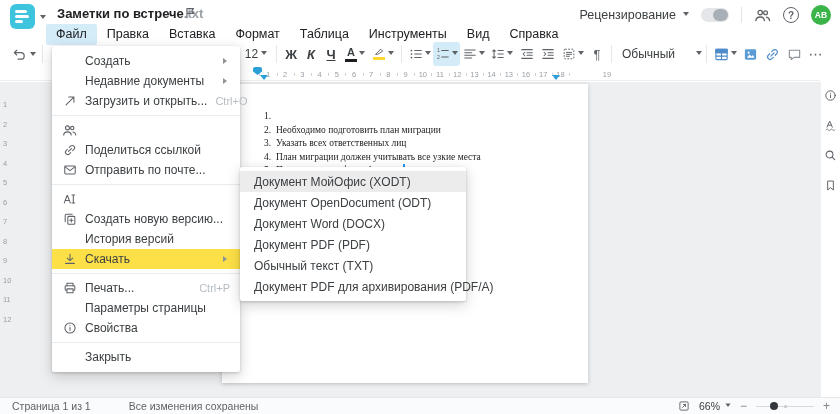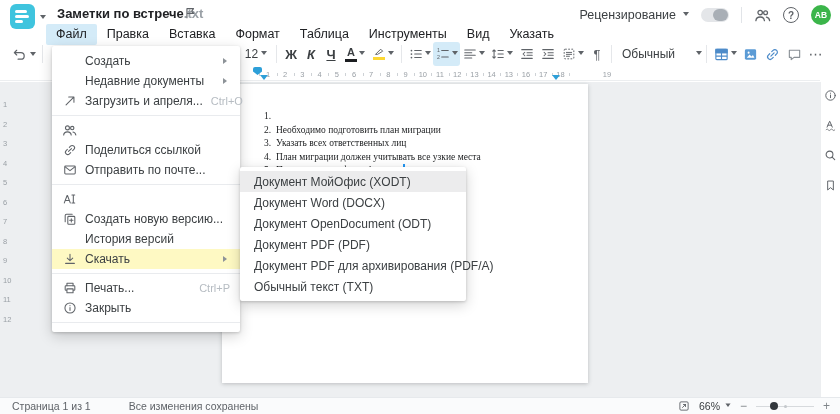--- a/index.html
+++ b/index.html
@@ -89,21 +89,21 @@
   .sb-sign { color:#80868b; font-size:12px; line-height:1; }
   .slider { position:relative; width:58px; height:10px; }
   .slider .track { position:absolute; left:0; right:0; top:4.5px; height:1.5px; background:#d7dadd; }
   .slider .tickc { position:absolute; left:28px; top:3.5px; width:3px; height:3px; border-radius:50%; background:#c4c8cc; }
   .slider .knob { position:absolute; left:14px; top:1px; width:8px; height:8px; border-radius:50%; background:#33383d; }
 
   
   .filemenu { position:absolute; left:52px; top:46px; width:188px; background:#fff; border-radius:2px; z-index:50;
     box-shadow:0 1px 3px rgba(0,0,0,.18), 0 4px 14px rgba(0,0,0,.18); padding:5px 0; }
   .fm-item { height:20px; display:flex; align-items:center; padding:0 10px 0 10px; font-size:12px; color:#3c4043; }
-  .fm-item.active { background:#fef9c3; }
+  .fm-item.active { background:#fde047; }
   .fm-ico { width:15px; height:15px; margin-right:8px; display:flex; align-items:center; justify-content:center; color:#5f6368; flex:none; }
   .fm-label { flex:1; white-space:nowrap; }
   .fm-shortcut { font-size:11px; color:#b6bcc2; margin-left:8px; }
   .fm-arrow { width:0; height:0; border:3.5px solid transparent; border-left:4.5px solid #8d9398; margin-left:6px; }
   .fm-divider { height:1px; background:#e9ebee; margin:4px 0; }
 
   
   .submenu { position:absolute; left:240px; top:167px; width:226px; background:#fff; border-radius:2px; z-index:60;
     box-shadow:0 1px 3px rgba(0,0,0,.18), 0 4px 14px rgba(0,0,0,.18); padding:4px 0; }
   .sm-item { height:21px; display:flex; align-items:center; padding:4px 14px; font-size:12px; color:#3c4043; white-space:nowrap; }
@@ -154,21 +154,21 @@
   </div>
 
   <div class="menubar">
       <div class="mb-item active">Файл</div>
       <div class="mb-item">Правка</div>
       <div class="mb-item">Вставка</div>
       <div class="mb-item">Формат</div>
       <div class="mb-item">Таблица</div>
       <div class="mb-item">Инструменты</div>
       <div class="mb-item">Вид</div>
-      <div class="mb-item">Указать</div>
+      <div class="mb-item">Справка</div>
     </div>
 
   <div class="toolbar">
     <div class="tseg-a">
       <span class="tbtn" style="width:22px">
         <svg viewBox="0 0 16 16" width="15" height="15" fill="none" stroke="currentColor" stroke-width="1.3" stroke-linecap="round" stroke-linejoin="round">
             <path d="M5 3.5 2.5 6 5 8.5M2.5 6h7a3.5 3.5 0 0 1 0 7H6.5"></path>
           </svg>
       </span>
       <span class="caret" style="margin:2px 2px 0 0"></span>
@@ -433,21 +433,21 @@
         <span class="fm-ico"></span>
         <span class="fm-label">Недавние документы</span>
         <span class="fm-arrow"></span>
       </div>
       <div class="fm-item">
         <span class="fm-ico">
           <svg viewBox="0 0 16 16" width="14" height="14" fill="none" stroke="currentColor" stroke-width="1.2" stroke-linecap="round" stroke-linejoin="round">
             <path d="M3.5 12.5 11.5 4.5M6.5 3.5h6v6"></path>
           </svg>
         </span>
-        <span class="fm-label">Загрузить и апреля...</span>
+        <span class="fm-label">Загрузить и открыть...</span>
         <span class="fm-shortcut">Ctrl+O</span>
       </div>
       <div class="fm-divider"></div>
       <div class="fm-item">
         <span class="fm-ico">
           <svg viewBox="0 0 16 16" width="15" height="15" fill="none" stroke="currentColor" stroke-width="1.2" stroke-linecap="round" stroke-linejoin="round">
             <circle cx="5.8" cy="5.2" r="2.1"></circle>
             <path d="M1.8 12.8c.2-2.1 1.9-3.4 4-3.4s3.8 1.3 4 3.4"></path>
             <circle cx="10.9" cy="5.4" r="1.8"></circle>
             <path d="M11.7 9.6c1.7.3 2.8 1.6 3 3.2"></path>
@@ -507,33 +507,41 @@
           <svg viewBox="0 0 16 16" width="14" height="14" fill="none" stroke="currentColor" stroke-width="1.2" stroke-linecap="round" stroke-linejoin="round">
             <path d="M4.5 5.5V2.5h7v3"></path>
             <rect x="2.5" y="5.5" width="11" height="5" rx="0.8"></rect>
             <path d="M4.5 9h7v4.5h-7z" fill="#fff"></path>
           </svg>
         </span>
         <span class="fm-label">Печать...</span>
         <span class="fm-shortcut">Ctrl+P</span>
       </div>
       <div class="fm-item">
+        <span class="fm-ico"></span>
+        <span class="fm-label">Параметры страницы</span>
+      </div>
+      <div class="fm-item">
         <span class="fm-ico">
           <svg viewBox="0 0 16 16" width="14" height="14" fill="none" stroke="currentColor" stroke-width="1.2" stroke-linecap="round" stroke-linejoin="round">
             <circle cx="8" cy="8" r="5.8"></circle>
             <path d="M8 7.4v3.3M8 5.1v.2"></path>
           </svg>
         </span>
+        <span class="fm-label">Свойства</span>
+      </div>
+      <div class="fm-divider"></div>
+      <div class="fm-item">
+        <span class="fm-ico"></span>
         <span class="fm-label">Закрыть</span>
       </div>
-      <div class="fm-divider"></div>
     </div>
 
   <div class="submenu">
       <div class="sm-item active">Документ МойОфис (XODT)</div>
+      <div class="sm-item">Документ OpenDocument (ODT)</div>
       <div class="sm-item">Документ Word (DOCX)</div>
-      <div class="sm-item">Документ OpenDocument (ODT)</div>
       <div class="sm-item">Документ PDF (PDF)</div>
+      <div class="sm-item">Обычный текст (TXT)</div>
       <div class="sm-item">Документ PDF для архивирования (PDF/A)</div>
-      <div class="sm-item">Обычный текст (TXT)</div>
     </div>
 
 </div>
 
 </body></html>

